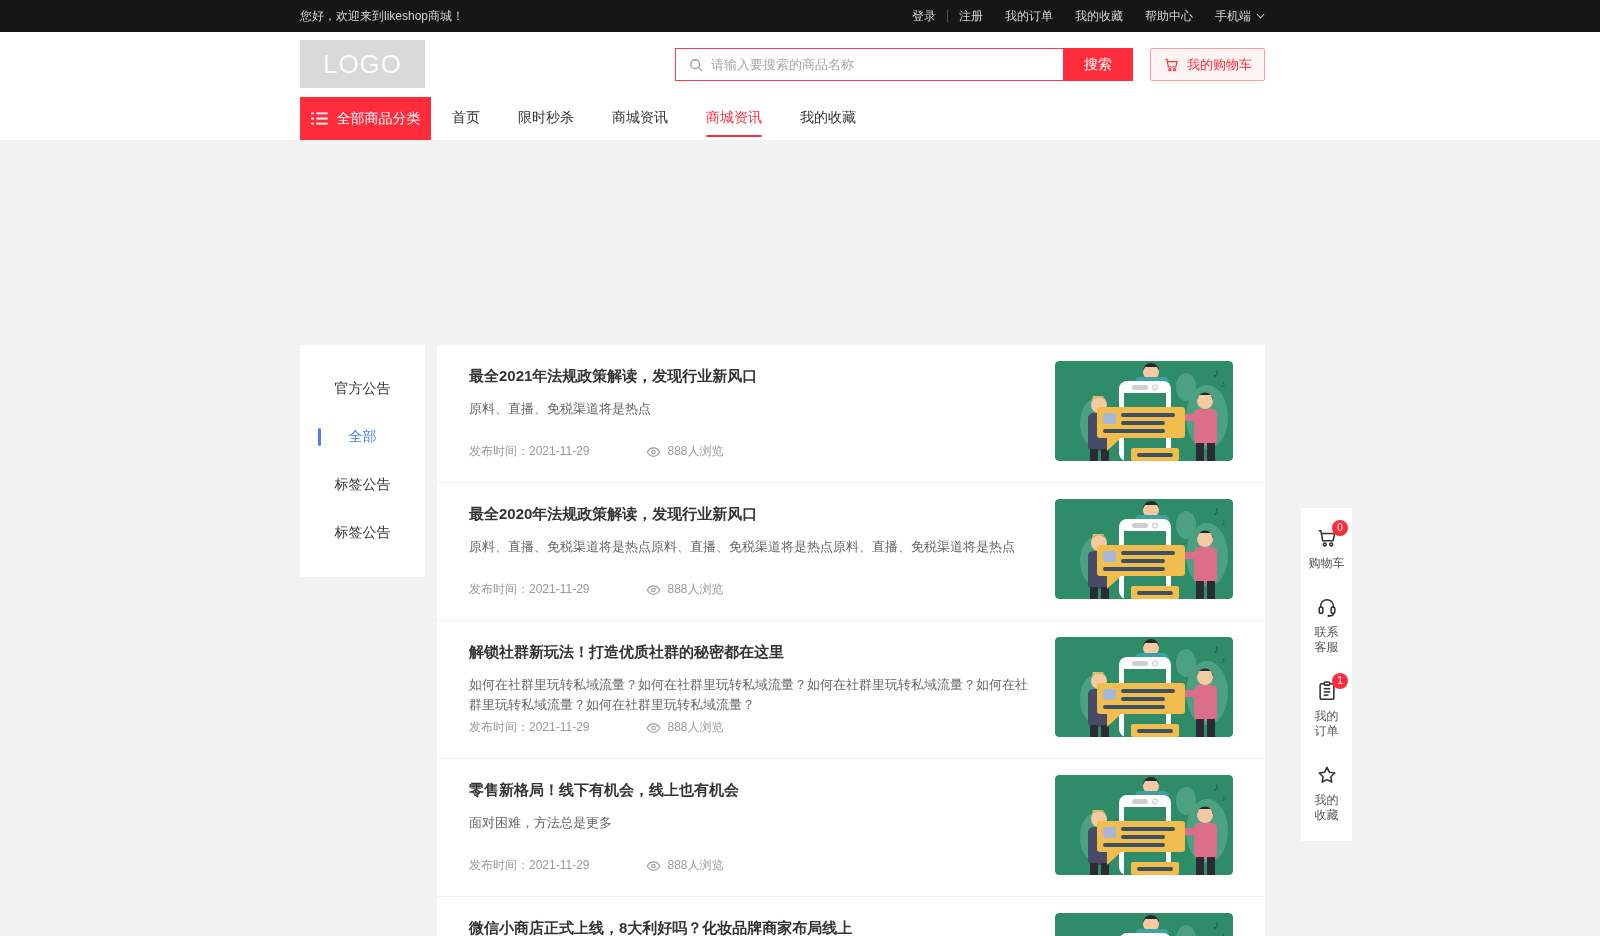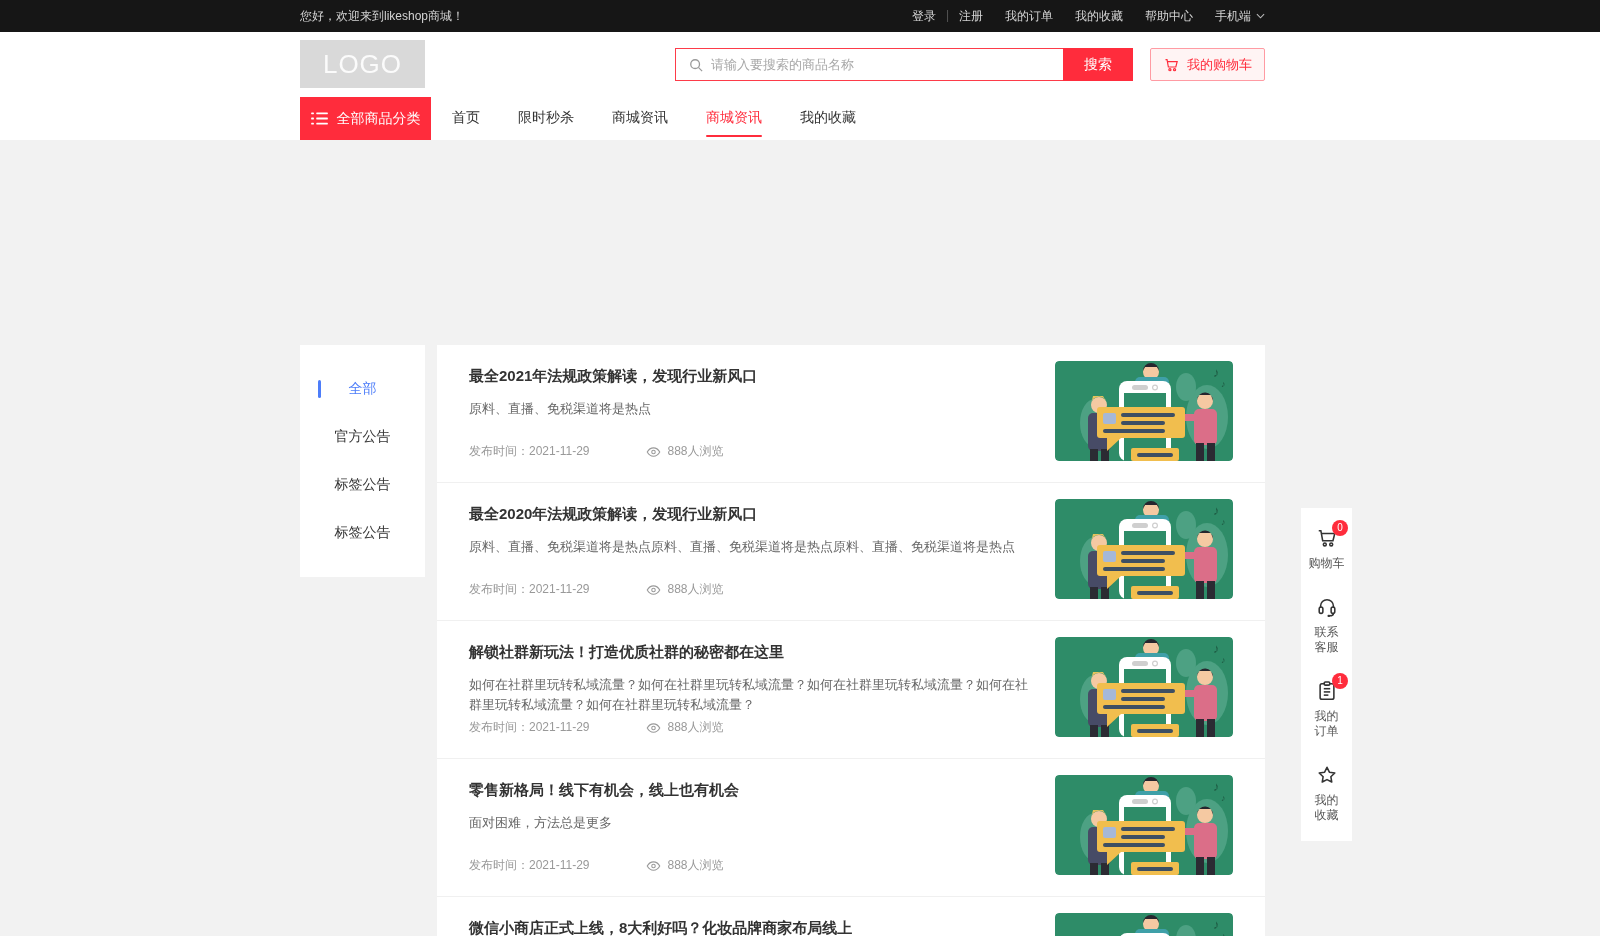--- a/index.html
+++ b/index.html
@@ -137,27 +137,27 @@
       <span class="nav-link active">商城资讯</span>
       <span class="nav-link">我的收藏</span>
     </div>
   </div>
 </div>
 
 <div class="page-body">
   <div class="container content">
 
     <div class="cat-card">
+      <div class="cat-item">
+
+        <span>官方公告</span>
+      </div>
       <div class="cat-item active">
         <span class="active-bar"></span>
         <span>全部</span>
-      </div>
-      <div class="cat-item">
-
-        <span>官方公告</span>
       </div>
       <div class="cat-item">
 
         <span>标签公告</span>
       </div>
       <div class="cat-item">
 
         <span>标签公告</span>
       </div>
     </div>

